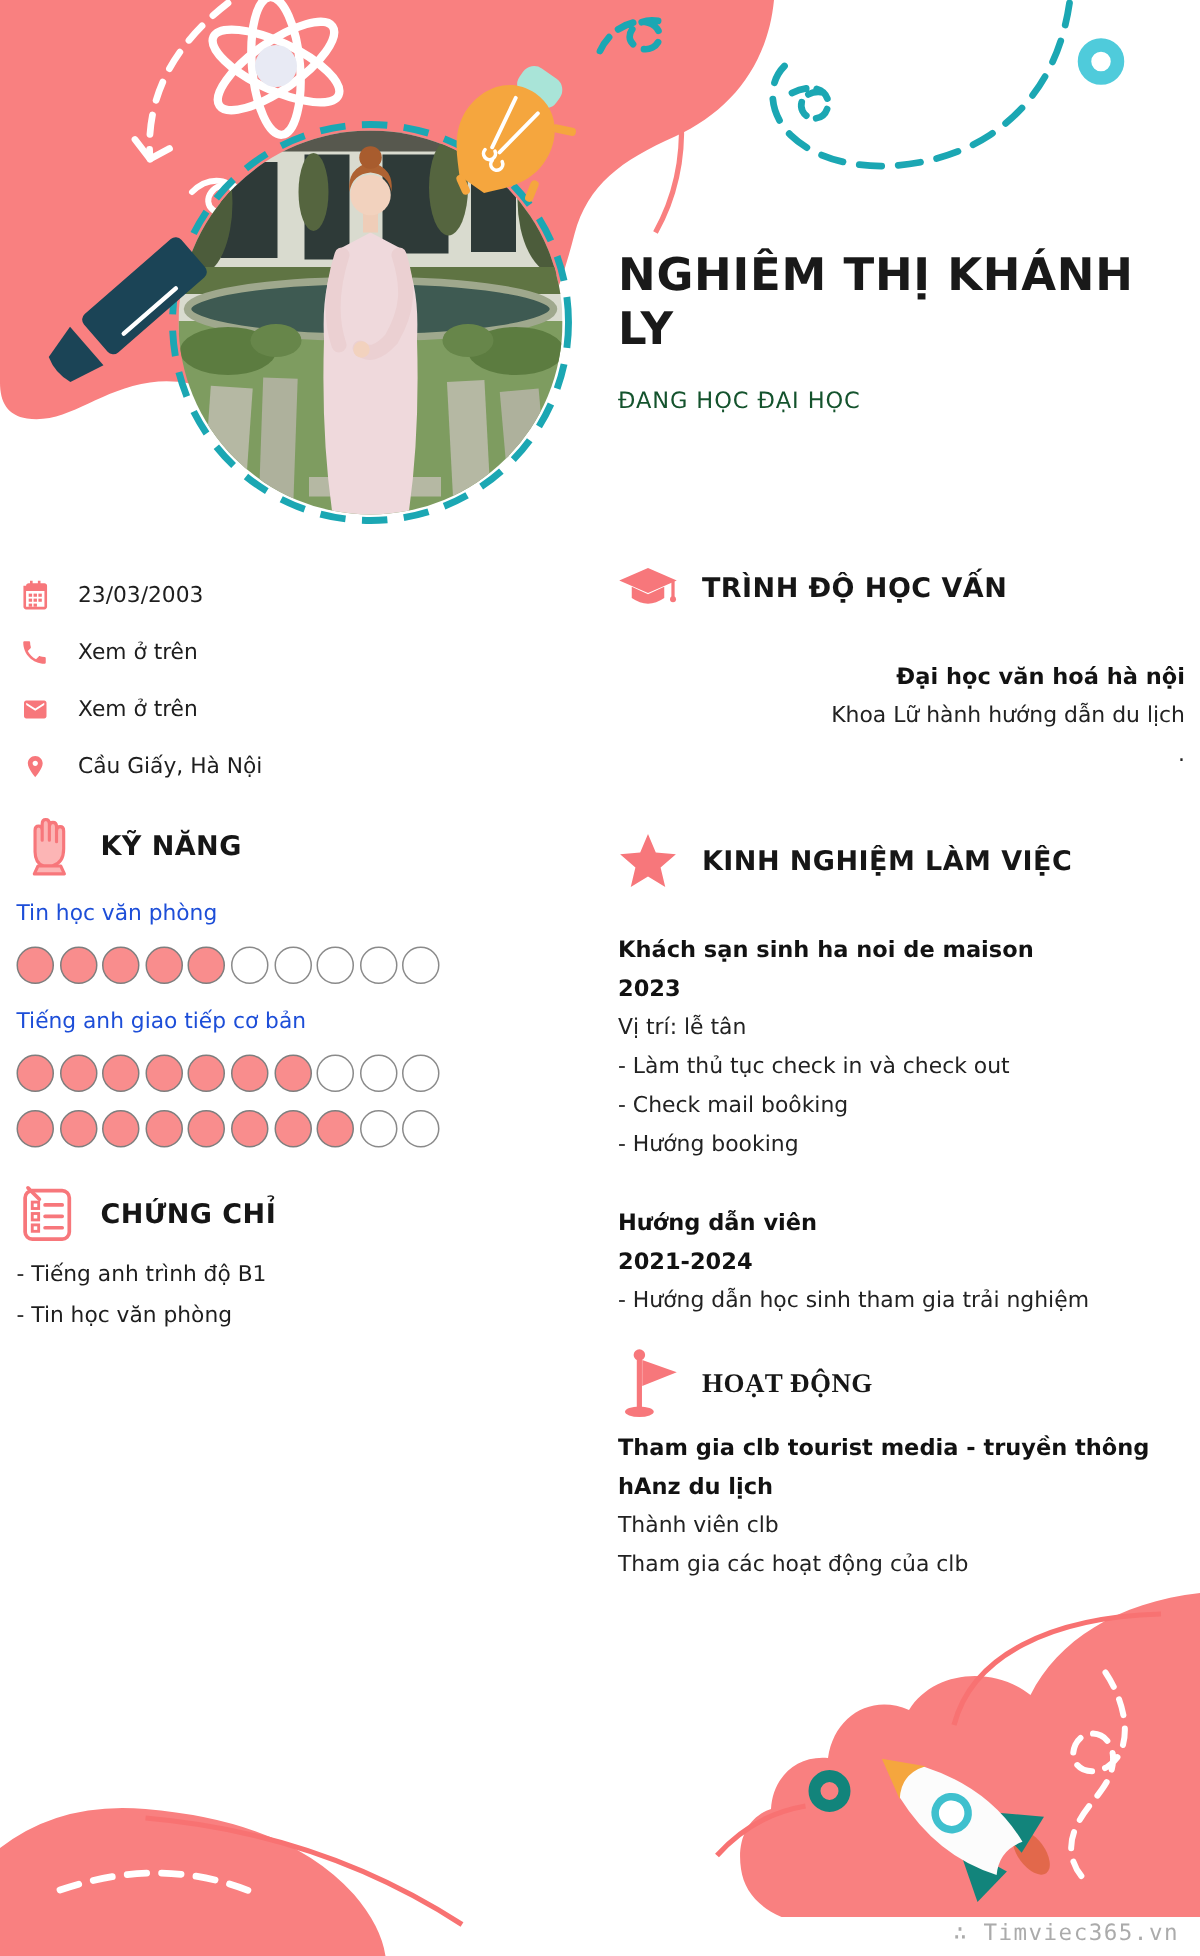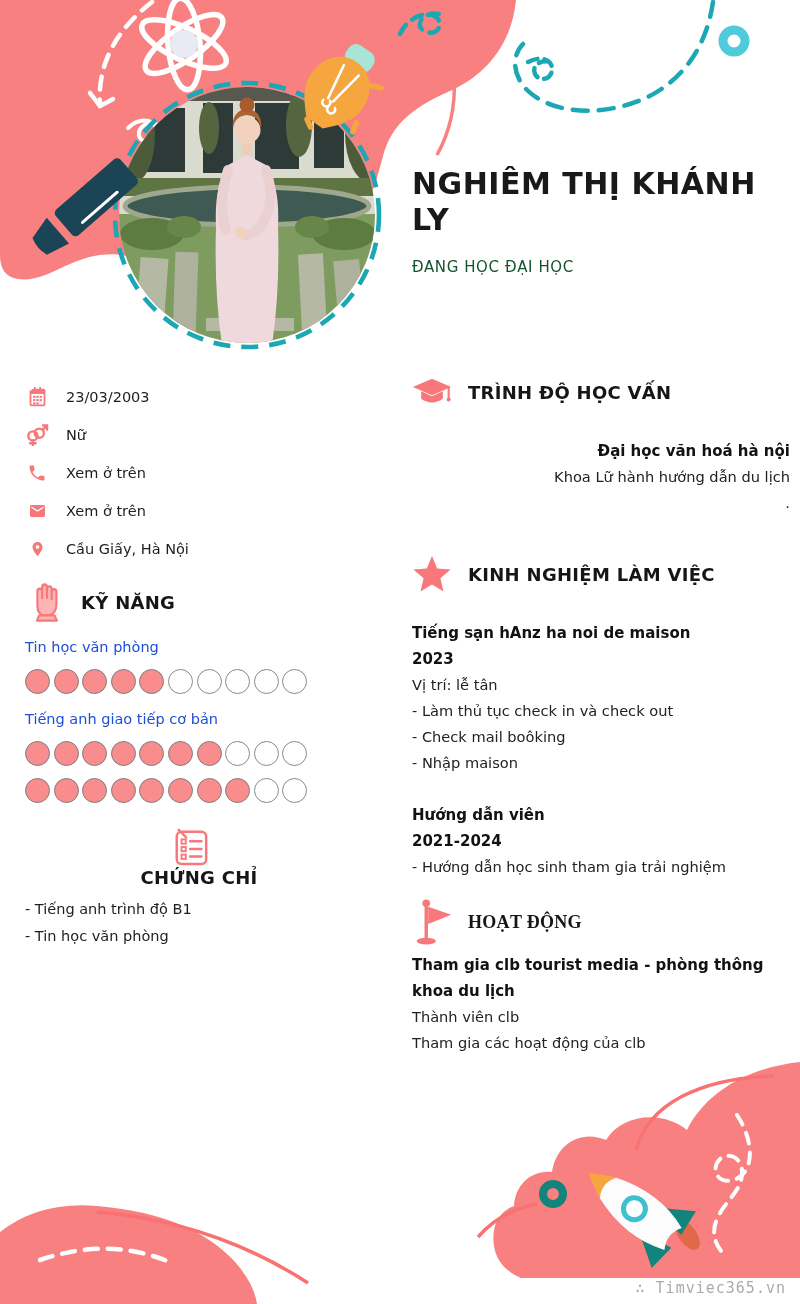--- a/index.html
+++ b/index.html
@@ -8,21 +8,21 @@
   svg{display:block;}
   .deco{position:absolute;left:0;top:0;z-index:0;pointer-events:none;}
   .content{position:absolute;left:0;top:0;width:800px;height:1168px;z-index:2;}
 
   
   .header-block{position:absolute;left:412px;top:166px;width:375px;}
   .name{font-size:30px;font-weight:700;line-height:36px;color:#191919;letter-spacing:.5px;}
   .subtitle{margin-top:20px;font-size:15px;color:#14532d;letter-spacing:.6px;}
 
   
-  .col-left{position:absolute;left:25px;top:378px;width:332px;}
+  .col-left{position:absolute;left:11px;top:378px;width:332px;}
   .col-right{position:absolute;left:412px;top:372px;width:378px;}
 
   .info-row{display:flex;align-items:center;height:38px;}
   .info-row .ic{width:24px;height:24px;flex:0 0 24px;display:flex;align-items:center;justify-content:center;}
   .info-row .val{margin-left:17px;font-size:14.5px;color:#1e1e1e;}
 
   .sec-head{display:flex;align-items:center;margin-top:14px;}
   .sec-head .hic{width:40px;height:40px;flex:0 0 40px;display:flex;align-items:center;justify-content:center;}
   .sec-head .htitle{margin-left:16px;font-size:18px;font-weight:700;color:#161616;letter-spacing:.3px;}
 
@@ -176,32 +176,20 @@
                   <rect x="14.4" y="13.8" width="2.6" height="2.4"></rect>
                   <rect x="7" y="17.6" width="2.6" height="2.4"></rect>
                   <rect x="10.7" y="17.6" width="2.6" height="2.4"></rect>
                 </g>
               </svg>
             </span>
             <span class="val">23/03/2003</span>
           </div>
           <div class="info-row">
             <span class="ic">
-              <svg width="24" height="22" viewBox="0 0 26 24">
-                <g fill="none" stroke="#F7777B" stroke-width="2.6" stroke-linecap="round">
-                  <circle cx="8.5" cy="13" r="5"></circle>
-                  <circle cx="15.5" cy="10" r="5"></circle>
-                  <path d="M8.5,18 L8.5,23 M5.5,21 L11.5,21 M19.2,6.3 L24,1.5 M19.5,1.5 L24,1.5 L24,6"></path>
-                </g>
-              </svg>
-            </span>
-            <span class="val">Nữ</span>
-          </div>
-          <div class="info-row">
-            <span class="ic">
               <svg width="20" height="20" viewBox="0 0 24 24">
                 <path fill="#F7777B" d="M6.62 10.79c1.44 2.83 3.76 5.14 6.59 6.59l2.2-2.2c.27-.27.67-.36 1.02-.24 1.12.37 2.33.57 3.57.57.55 0 1 .45 1 1V20c0 .55-.45 1-1 1-9.39 0-17-7.61-17-17 0-.55.45-1 1-1h3.5c.55 0 1 .45 1 1 0 1.25.2 2.45.57 3.57.11.35.03.74-.25 1.02l-2.2 2.2z"></path>
               </svg>
             </span>
             <span class="val">Xem ở trên</span>
           </div>
           <div class="info-row">
             <span class="ic">
               <svg width="21" height="18" viewBox="0 0 24 24">
                 <path fill="#F7777B" d="M20 4H4c-1.1 0-1.99.9-1.99 2L2 18c0 1.1.9 2 2 2h16c1.1 0 2-.9 2-2V6c0-1.1-.9-2-2-2zm0 4l-8 5-8-5V6l8 5 8-5v2z"></path>
@@ -262,21 +250,21 @@
             <span class="dot filled"></span>
             <span class="dot filled"></span>
             <span class="dot filled"></span>
             <span class="dot filled"></span>
             <span class="dot filled"></span>
             <span class="dot"></span>
             <span class="dot"></span>
           </div>
         </div>
 
-      <div class="sec-head" style="margin-top:24px;flex-direction:column;">
+      <div class="sec-head" style="margin-top:24px;">
         <span class="hic">
           <svg width="38" height="40" viewBox="0 0 40 42">
             <rect x="5" y="5" width="31" height="34" rx="5" fill="#fff" stroke="#F7777B" stroke-width="2.6"></rect>
             <path d="M7,3 L15,11" stroke="#F7777B" stroke-width="2.6" stroke-linecap="round"></path>
             <rect x="10" y="13" width="4.5" height="4.5" fill="none" stroke="#F7777B" stroke-width="2"></rect>
             <rect x="10" y="21" width="4.5" height="4.5" fill="none" stroke="#F7777B" stroke-width="2"></rect>
             <rect x="10" y="29" width="4.5" height="4.5" fill="none" stroke="#F7777B" stroke-width="2"></rect>
             <path d="M19,15 H31 M19,23 H31 M19,31 H31" stroke="#F7777B" stroke-width="2.6" stroke-linecap="round"></path>
           </svg>
         </span>
@@ -310,26 +298,26 @@
       <div class="sec-head sec-gap">
         <span class="hic">
           <svg width="40" height="38" viewBox="0 0 40 38">
             <path d="M20,1 L25.2,13.4 L38.6,14.5 L28.4,23.3 L31.5,36.4 L20,29.4 L8.5,36.4 L11.6,23.3 L1.4,14.5 L14.8,13.4 Z" fill="#F7777B"></path>
           </svg>
         </span>
         <span class="htitle">KINH NGHIỆM LÀM VIỆC</span>
       </div>
       <div id="exp-list">
           <div class="exp-entry">
-            <div class="line-bold">Tiếng sạn hAnz ha noi de maison</div>
+            <div class="line-bold">Khách sạn sinh ha noi de maison</div>
             <div class="line-bold">2023</div>
             <div class="line">Vị trí: lễ tân</div>
             <div class="line">- Làm thủ tục check in và check out</div>
             <div class="line">- Check mail boôking</div>
-            <div class="line">- Nhập maison</div>
+            <div class="line">- Hướng booking</div>
           </div>
           <div class="exp-entry">
             <div class="line-bold">Hướng dẫn viên</div>
             <div class="line-bold">2021-2024</div>
             <div class="line"> - Hướng dẫn học sinh tham gia trải nghiệm</div>
           </div>
         </div>
 
       <div class="sec-head" style="margin-top:22px;font-family:Liberation Serif, serif;">
         <span class="hic">
@@ -337,21 +325,21 @@
             <circle cx="14" cy="4.5" r="4" fill="#F7777B"></circle>
             <rect x="12.2" y="6" width="3.6" height="36" fill="#F7777B"></rect>
             <path d="M16,8 L40,16.5 L16,26 Z" fill="#F7777B"></path>
             <ellipse cx="14" cy="44" rx="10" ry="3.6" fill="#F7777B"></ellipse>
           </svg>
         </span>
         <span class="htitle">HOẠT ĐỘNG</span>
       </div>
       <div id="act-list">
           <div class="act-entry">
-            <div class="line-bold">Tham gia clb tourist media - phòng thông khoa du lịch</div>
+            <div class="line-bold">Tham gia clb tourist media - truyền thông hAnz du lịch</div>
             <div class="line">Thành viên clb</div>
             <div class="line">Tham gia các hoạt động của clb</div>
           </div>
         </div>
     </div>
 
   </div>
 
   <div class="watermark">∴ Timviec365.vn</div>
 </div>

